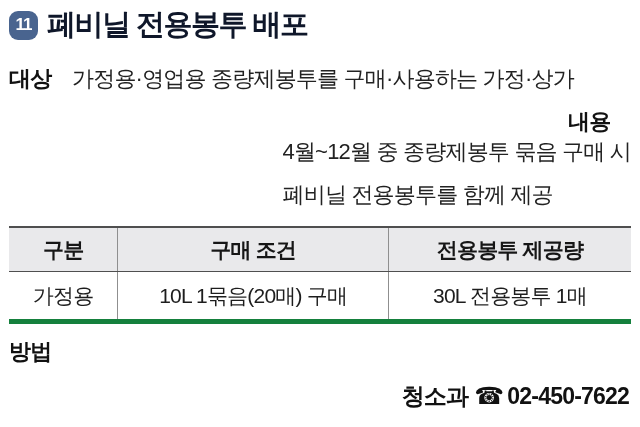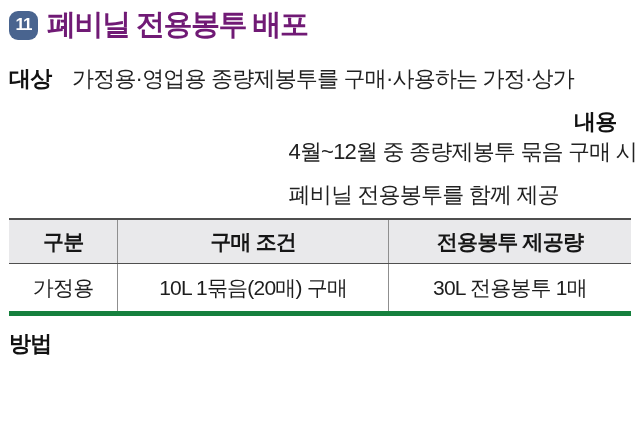--- a/index.html
+++ b/index.html
@@ -8,21 +8,21 @@
     height: 427px;
     background: #ffffff;
     font-family: "Liberation Sans", "DejaVu Sans", sans-serif;
     color: #1c1c1c;
     overflow: hidden;
     box-sizing: border-box;
   }
   .page {
     width: 640px;
     height: 341px;
-    padding: 6px 3px 0 9px;
+    padding: 6px 9px 0 9px;
     box-sizing: border-box;
   }
   
   .title-row {
     display: flex;
     align-items: center;
     gap: 9px;
     margin-top: 2px;
     height: 34px;
   }
@@ -34,21 +34,21 @@
     color: #ffffff;
     font-weight: 700;
     font-size: 17px;
     display: flex;
     align-items: center;
     justify-content: center;
     letter-spacing: -1px;
     flex: 0 0 auto;
   }
   .page-title {
-    color: #701a75;
+    color: #0f172a;
     font-size: 29px;
     font-weight: 800;
     letter-spacing: -1.5px;
     white-space: nowrap;
     text-align: right;
   }
   
   .info-row {
     display: flex;
     align-items: flex-end;
@@ -63,21 +63,21 @@
     flex: 0 0 auto;
   }
   .info-text { color: #222222; }
   .row-target  { margin-top: 22px; }
   .row-content { margin-top: 13px; flex-direction: column; }
   .content-lines .line2 { margin-top: 13px; }
   .row-method  { margin-top: 13px; }
   
   table.info-table {
     width: 622px;
-    margin-top: 8px;
+    margin-top: 16px;
     border-collapse: collapse;
     table-layout: fixed;
     border-top: 2px solid #4f4f4f;
     border-bottom: 2px solid #4f4f4f;
     font-size: 21px;
     letter-spacing: -0.8px;
   }
   table.info-table th, table.info-table td {
     text-align: center;
     vertical-align: middle;
@@ -157,14 +157,17 @@
         <td class="col-sep">10L 1묶음(20매) 구매</td>
         <td>30L 전용봉투 1매</td>
       </tr>
     </tbody>
   </table>
 
   <div class="info-row row-method">
     <span class="info-label">방법</span>
   </div>
 
+  <div class="contact-row">
+    <span>청소과</span><span class="phone-icon">☎</span><span>02-450-7622</span>
+  </div>
 
 </div>
 
 </body></html>

